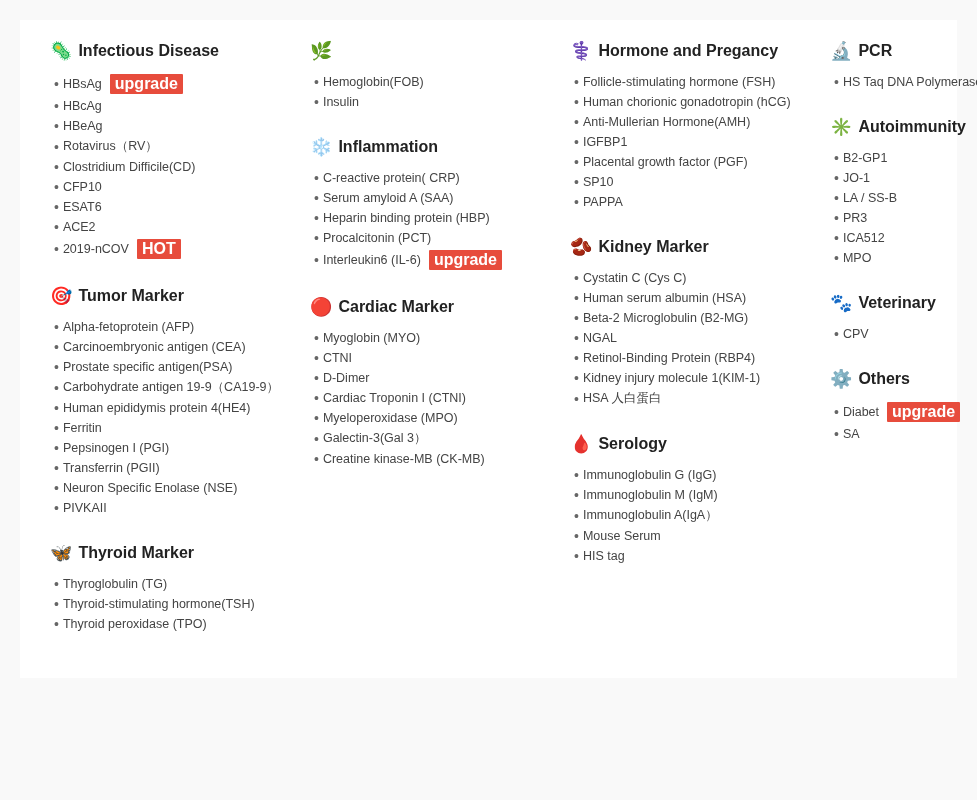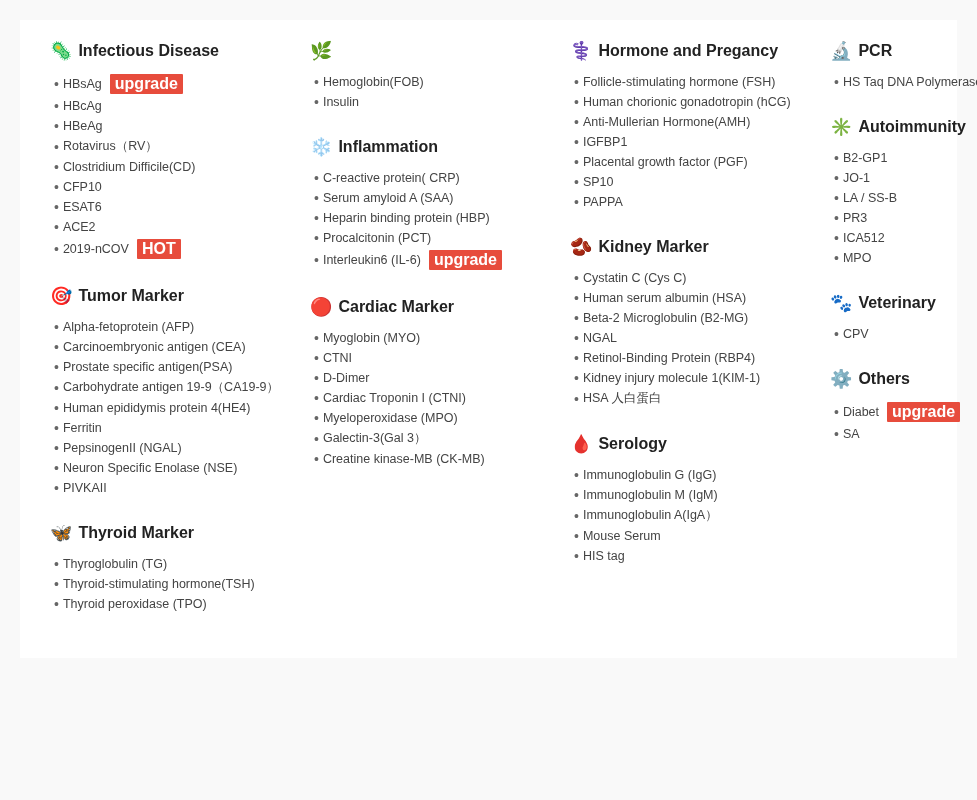--- a/index.html
+++ b/index.html
@@ -142,21 +142,24 @@
           <li>
             <span>Carbohydrate antigen 19-9（CA19-9）</span>
           </li>
           <li>
             <span>Human epididymis protein 4(HE4)</span>
           </li>
           <li>
             <span>Ferritin</span>
           </li>
           <li>
-            <span>PepsinogenII (NGAL)</span>
+            <span>Pepsinogen I (PGI)</span>
+          </li>
+          <li>
+            <span>Transferrin (PGII)</span>
           </li>
           <li>
             <span>Neuron Specific Enolase (NSE)</span>
           </li>
           <li>
             <span>PIVKAII</span>
           </li>
         </ul>
       </div>
       <div class="section">

